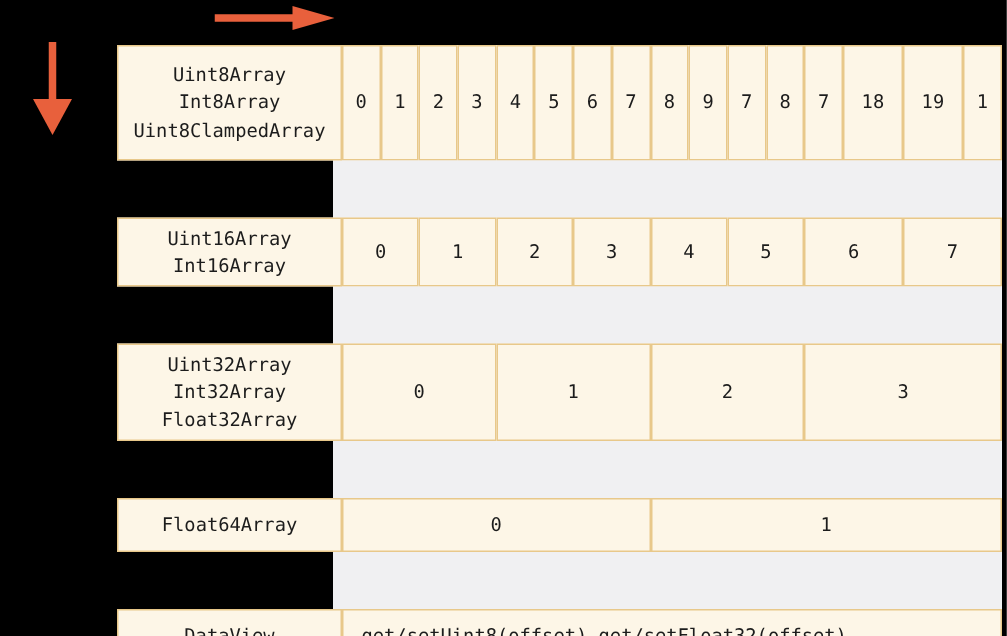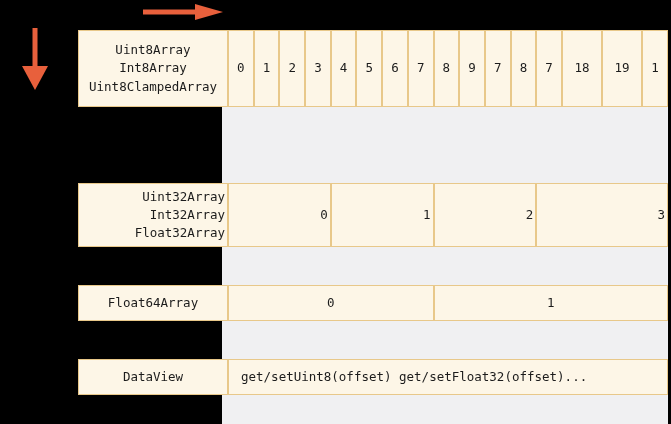--- a/index.html
+++ b/index.html
@@ -83,21 +83,21 @@
     text-align: left;
     padding-left: 12px;
     font-size: 12.5px;
   }
 
   .label-line { display: block; }
 
   
   .band-8  .row-label, .band-8  .cell { height: 67px; margin-top: 14px; }
   .band-16 .row-label, .band-16 .cell { height: 36px; }
-  .band-32 .row-label, .band-32 .cell { height: 48px; text-align: right; }
+  .band-32 .row-label, .band-32 .cell { height: 48px; }
   .band-64 .row-label, .band-64 .cell { height: 26px; }
   .band-dv .row-label, .band-dv .cell { height: 26px; }
 </style>
 </head>
 <body>
 
 <div id="grid-backdrop"></div>
 
 <svg id="arrow-right" viewBox="0 0 80 16" xmlns="http://www.w3.org/2000/svg">
   <line x1="0" y1="8" x2="58" y2="8" stroke="#E8603C" stroke-width="5"></line>
@@ -134,20 +134,34 @@
       <td class="cell">18</td>
       <td class="cell">19</td>
       <td class="cell">1</td>
     </tr>
 
     <tr class="spacer-row">
       <td></td>
       <td class="spacer-grey" colspan="16"></td>
     </tr>
 
+    <tr class="band-16">
+      <td class="row-label">
+        <span class="label-line">Uint16Array</span>
+        <span class="label-line">Int16Array</span>
+      </td>
+      <td class="cell" colspan="2">0</td>
+      <td class="cell" colspan="2">1</td>
+      <td class="cell" colspan="2">2</td>
+      <td class="cell" colspan="2">3</td>
+      <td class="cell" colspan="2">4</td>
+      <td class="cell" colspan="2">5</td>
+      <td class="cell" colspan="2">6</td>
+      <td class="cell" colspan="2">7</td>
+    </tr>
 
     <tr class="spacer-row">
       <td></td>
       <td class="spacer-grey" colspan="16"></td>
     </tr>
 
     <tr class="band-32">
       <td class="row-label">
         <span class="label-line">Uint32Array</span>
         <span class="label-line">Int32Array</span>

